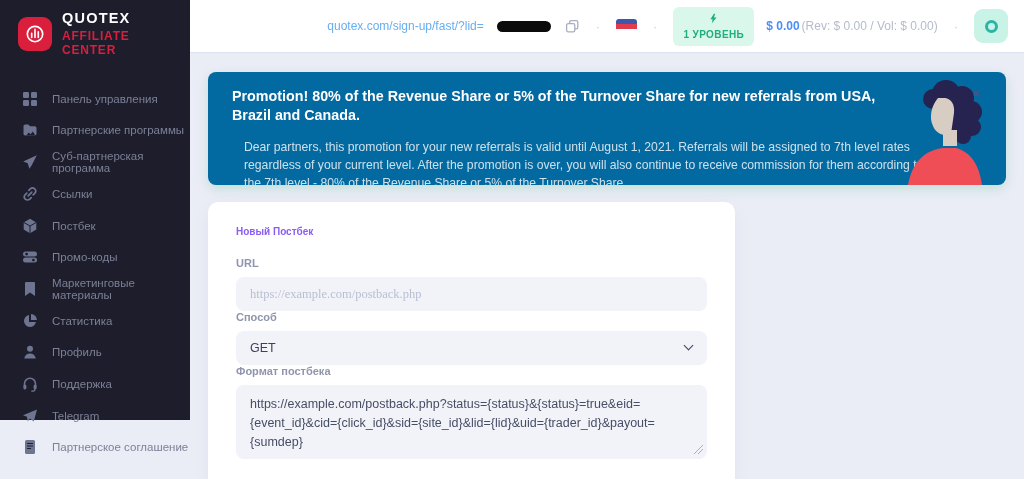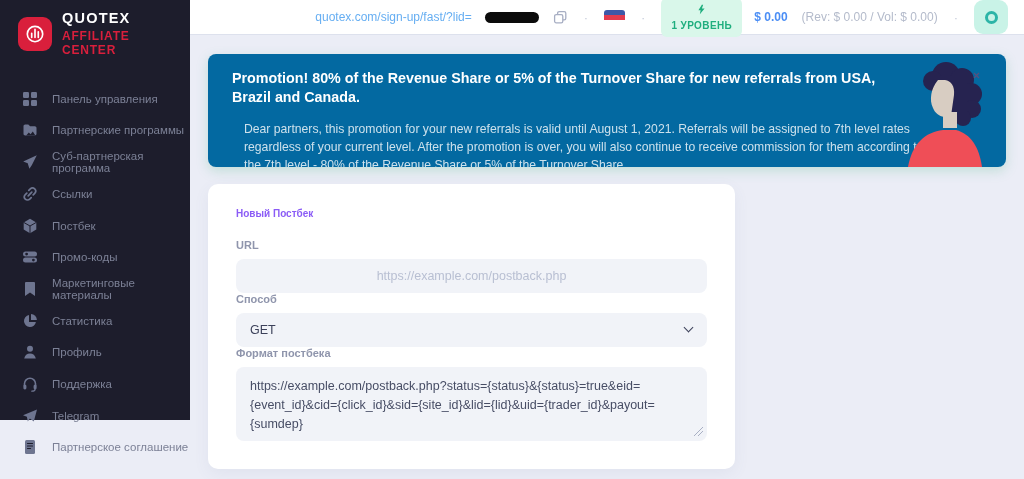--- a/index.html
+++ b/index.html
@@ -13,53 +13,53 @@
     align-items:center;justify-content:center;flex:0 0 auto;}
   .logo-name{font-size:14.5px;font-weight:bold;color:#fff;letter-spacing:1.2px;line-height:1.1;}
   .logo-sub{font-size:12px;font-weight:bold;color:#d91f3c;letter-spacing:.8px;margin-top:2px;}
   .menu{margin-top:16px;}
   .menu-item{display:flex;align-items:center;gap:14px;height:31.7px;padding-left:22px;
     color:#7c8196;font-size:11.5px;cursor:pointer;}
   .menu-item .mi{width:16px;height:16px;flex:0 0 aupx;color:#6e7590;display:flex;align-items:center;}
   .menu-item svg{width:16px;height:16px;}
 
   
-  .topbar{margin-left:190px;height:34px;background:#ffffff;display:flex;align-items:center;
+  .topbar{margin-left:190px;height:52px;background:#ffffff;display:flex;align-items:center;
     justify-content:flex-end;gap:12px;padding-right:16px;box-shadow:0 1px 0 rgba(210,215,230,.55);}
   .ref-link{color:#66aef2;font-size:12px;cursor:pointer;}
   .redact{display:inline-block;width:54px;height:11px;background:#0b0b0b;border-radius:6px;margin-left:1px;}
   .copy-btn{width:15px;height:15px;cursor:pointer;display:flex;align-items:center;margin-left:2px;}
   .sep-dot{color:#c6ccdb;font-size:13px;padding:0 4px;}
   .flag{width:21px;height:15px;border-radius:3px;overflow:hidden;display:inline-block;cursor:pointer;flex:0 0 auto;}
   .flag .f1{height:5px;background:#f4f6fa;}
   .flag .f2{height:5px;background:#3d58a8;}
   .flag .f3{height:5px;background:#e23b4e;}
   .level-badge{display:flex;align-items:center;gap:5px;background:#d9f7ea;color:#1fae7e;
     font-size:10px;font-weight:bold;letter-spacing:.4px;border-radius:6px;padding:6px 10px;cursor:pointer;flex-direction:column;}
-  .balance{font-size:12px;display:flex;align-items:center;gap:14px;white-space:nowrap;}
+  .balance{font-size:12px;display:flex;align-items:center;gap:2px;white-space:nowrap;}
   .balance .amt{color:#4b8ef5;font-weight:bold;}
   .balance .det{color:#b4bbcb;}
   .round-btn{width:34px;height:34px;border-radius:9px;background:#c9f3e7;display:flex;
     align-items:center;justify-content:center;cursor:pointer;border:none;}
   .ring{width:13px;height:13px;border:3px solid #2cb4a7;border-radius:50%;}
 
   
   .content{margin-left:190px;padding:20px 18px 0 18px;}
   .banner{position:relative;background:#0369a1;border-radius:8px;height:113px;overflow:hidden;
     padding:15px 24px;color:#fff;box-shadow:0 4px 12px rgba(76,178,132,.25);}
   .banner h2{margin:0 0 8px 0;font-size:14.3px;font-weight:bold;line-height:1.35;max-width:672px;}
   .banner p{margin:12px;font-size:12.2px;line-height:1.48;color:rgba(255,255,255,.8);max-width:690px;}
   .banner-art{position:absolute;right:0;top:0;height:113px;width:118px;}
 
   .card{margin-top:17px;width:527px;background:#fff;border-radius:10px;
     padding:24px 28px 28px 28px;box-shadow:0 5px 16px rgba(90,100,140,.07);}
   .card-title{font-size:10px;font-weight:bold;color:#8b5cf6;margin:0 0 20px 0;}
   .field-label{display:block;font-size:11px;font-weight:bold;color:#8f95ac;margin:0 0 8px 0;}
   .text-input{width:100%;height:34px;background:#f1f3f8;border:none;border-radius:8px;
-    padding:0 14px;font-size:12.5px;color:#0c4a6e;font-family:Liberation Sans, sans-serif;outline:none;text-align:center;}
+    padding:0 14px;font-size:12.5px;color:#0c4a6e;font-family:Liberation Serif, serif;outline:none;}
   .text-input::placeholder{color:#b8bfd2;}
   .field{}
   .select{position:relative;width:100%;height:34px;background:#f1f3f8;border-radius:8px;
     display:flex;align-items:center;padding:0 14px;font-size:12.5px;color:#3c415a;cursor:pointer;}
   .chevron{position:absolute;right:15px;top:11px;width:7px;height:7px;border-right:1.6px solid #3c415a;
     border-bottom:1.6px solid #3c415a;transform:rotate(45deg);}
   .ta-wrap{position:relative;}
   .textarea{width:100%;height:74px;background:#f1f3f8;border:none;border-radius:8px;resize:none;
     padding:10px 14px;font-size:12.5px;line-height:1.5;color:#474d65;
     font-family:"Liberation Sans",sans-serif;outline:none;display:block;}

